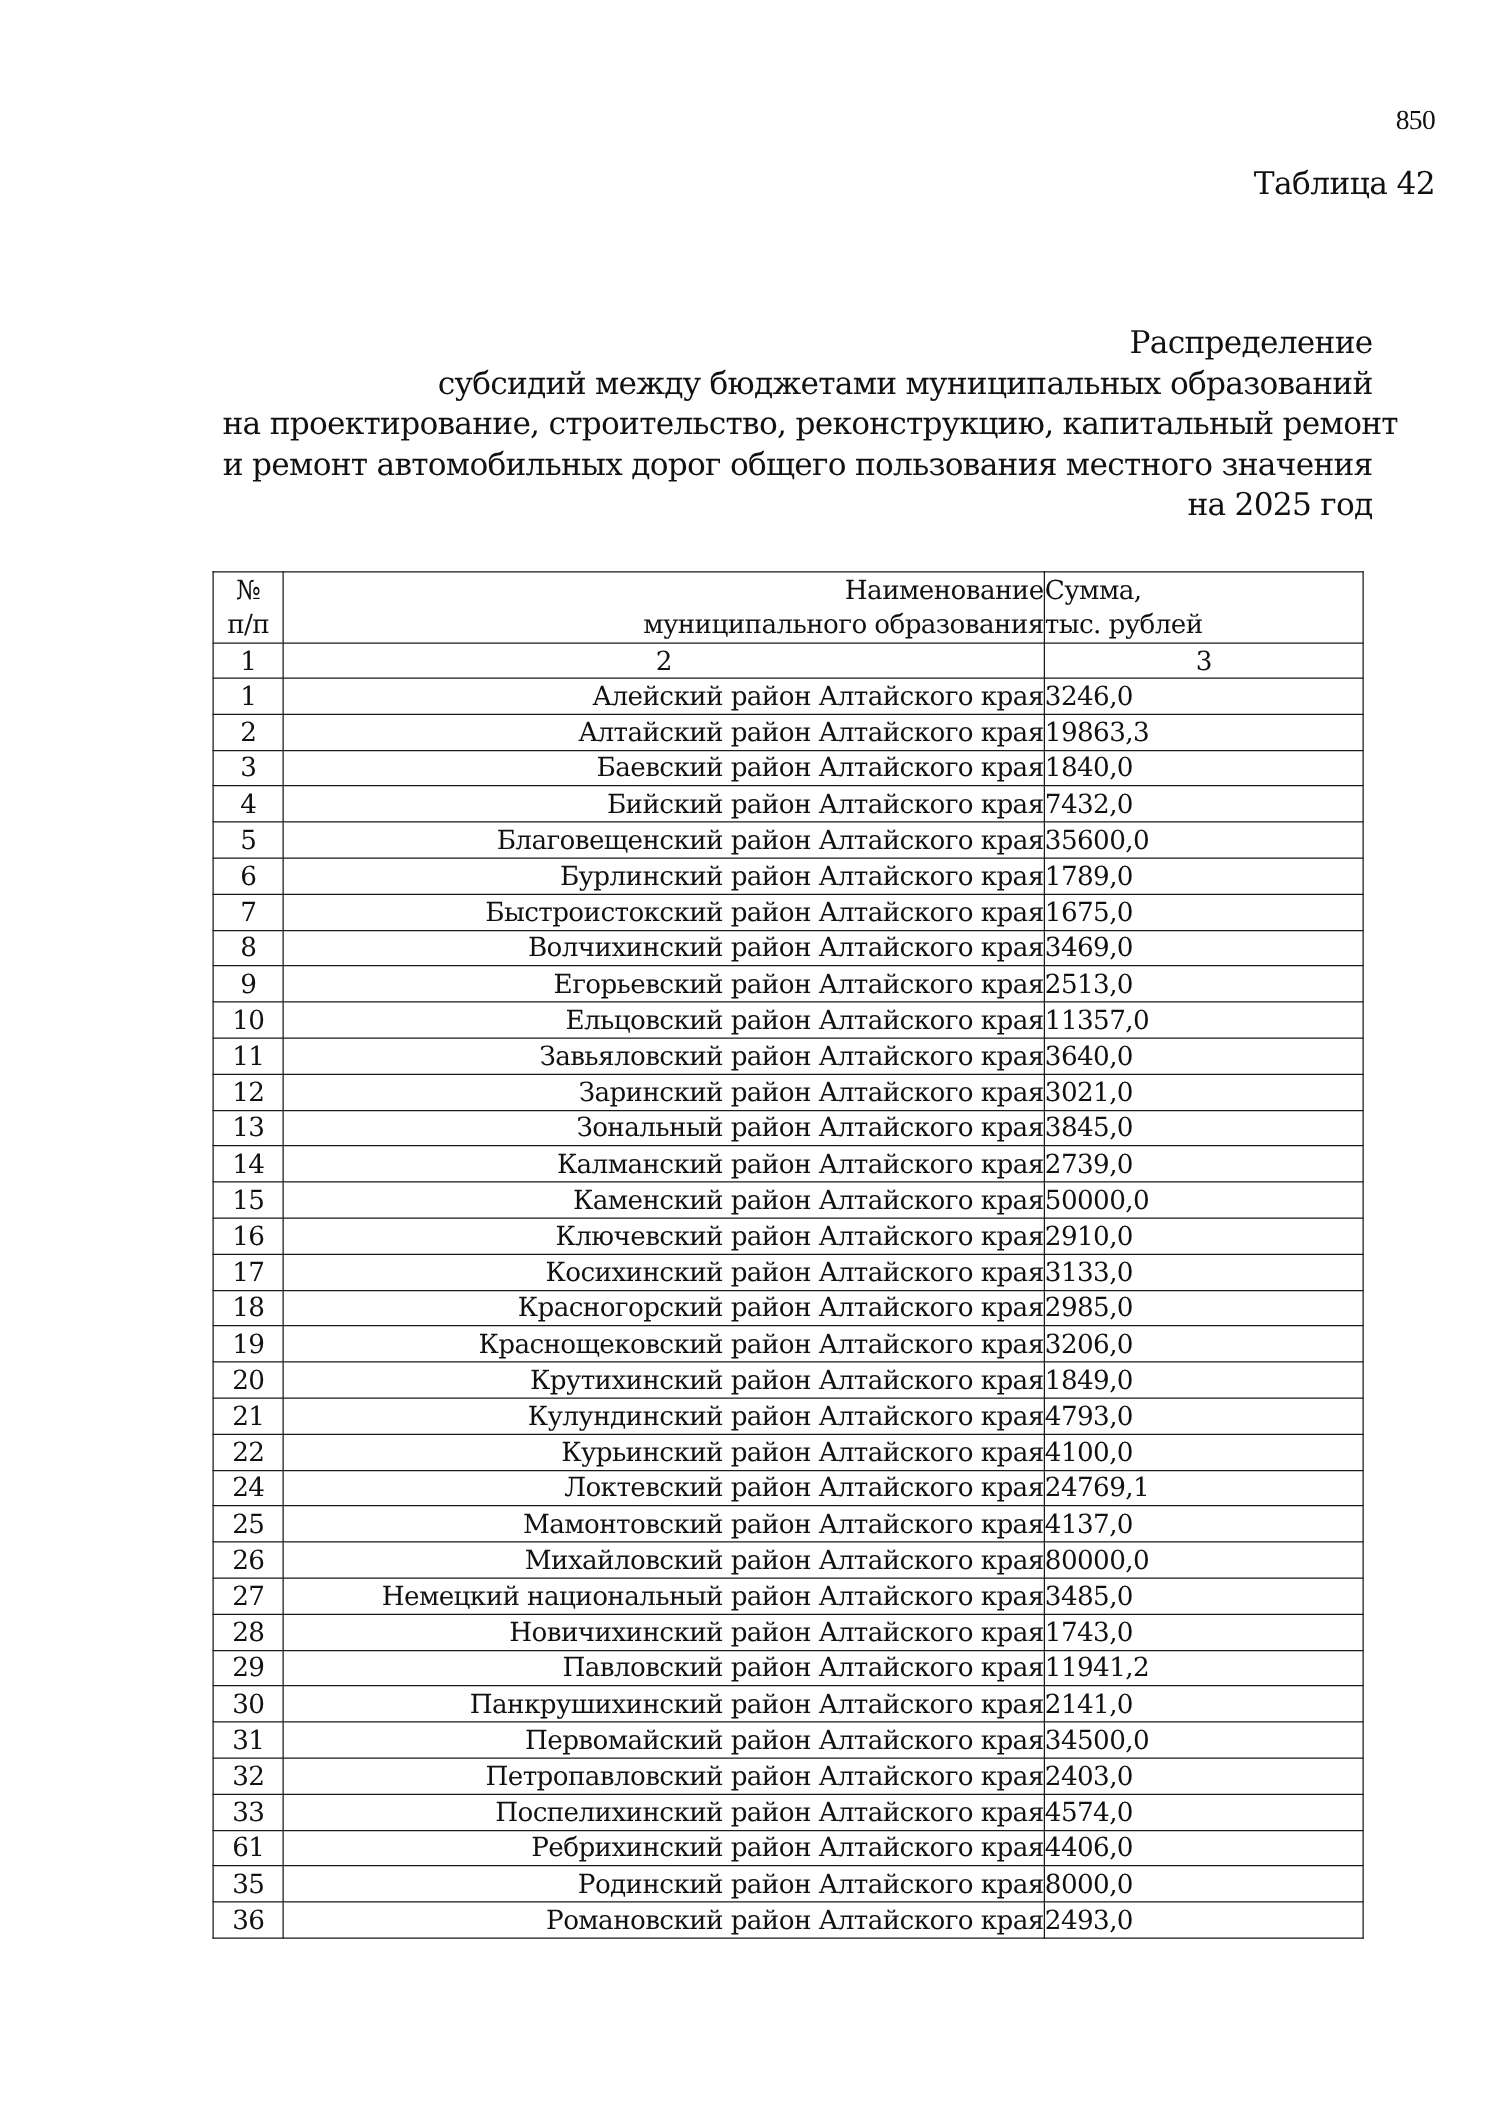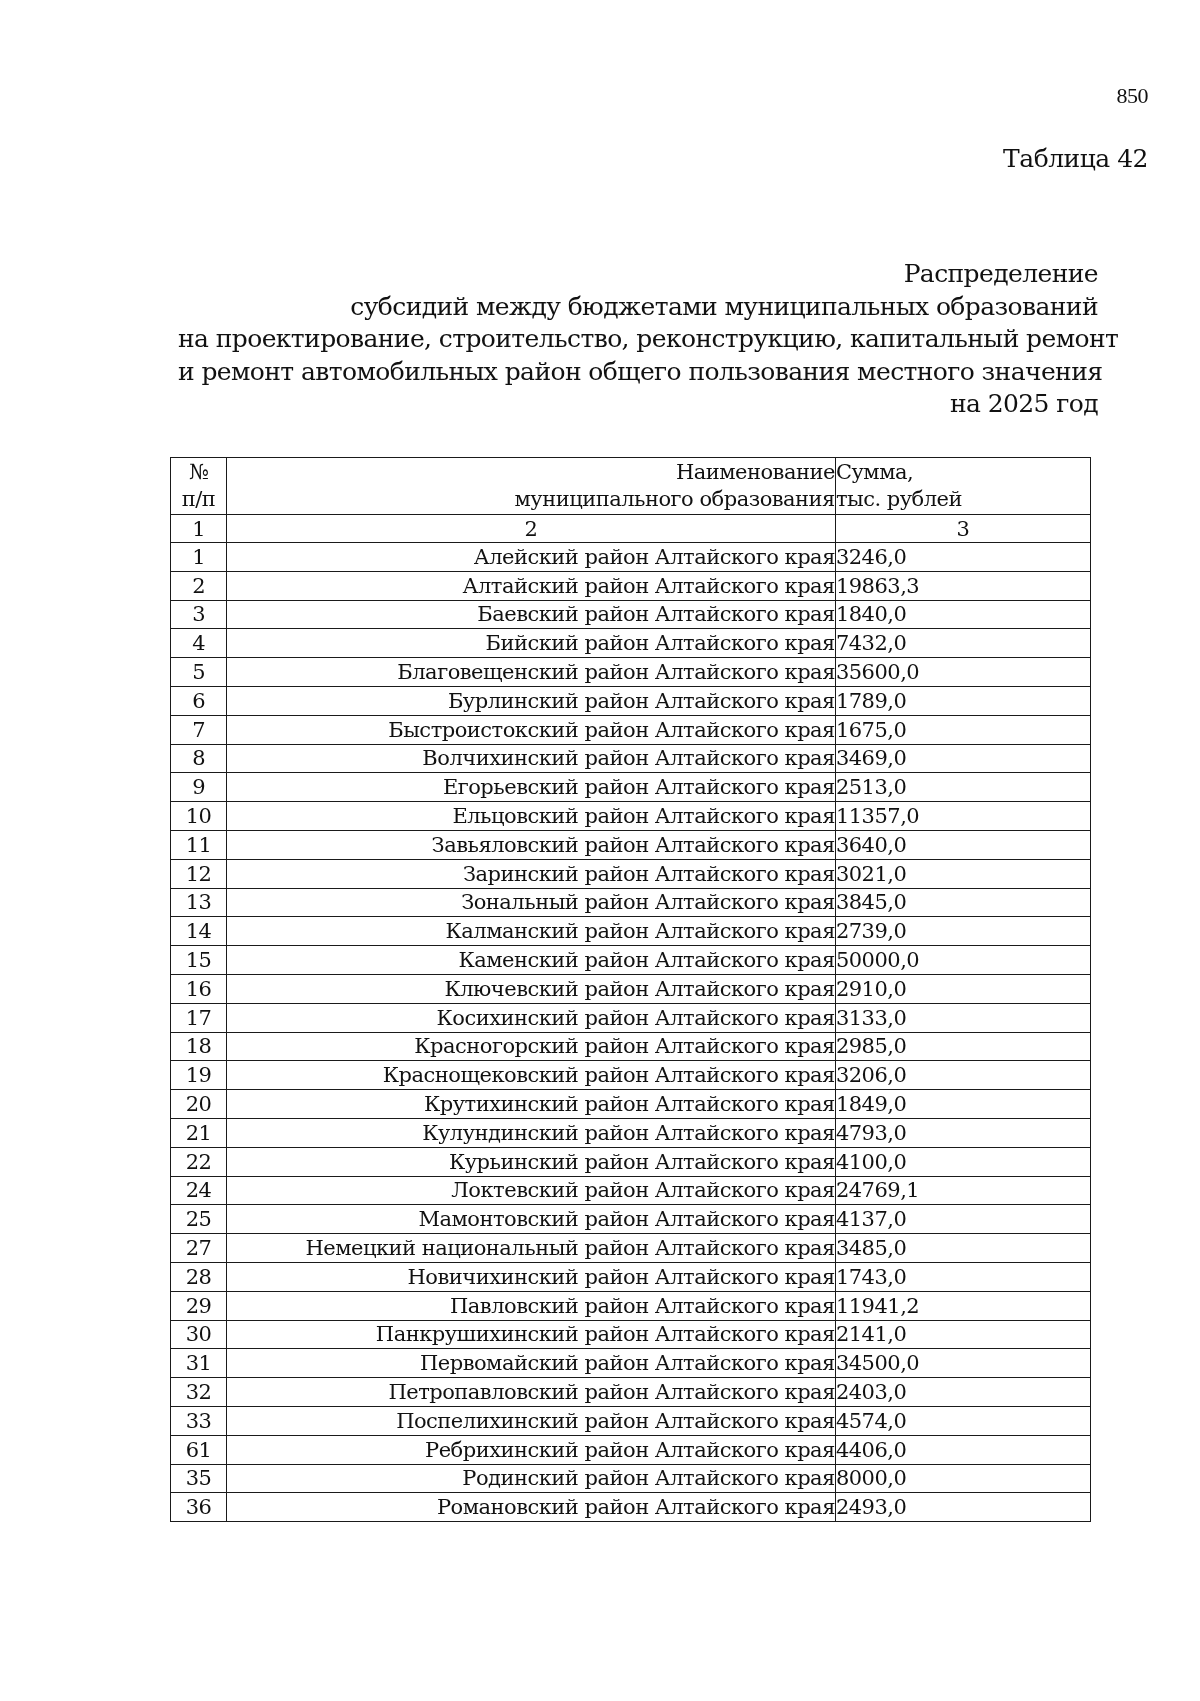--- a/index.html
+++ b/index.html
@@ -6,21 +6,21 @@
   body {
     width: 1200px; height: 1701px; position: relative; overflow: hidden;
     font-family: "DejaVu Serif", "Liberation Serif", serif;
     color: #111111;
   }
   .page-number {
     position: absolute; right: 52px; top: 83px;
     font-size: 22px; letter-spacing: -0.5px; font-family: Liberation Serif, serif;
   }
   .table-label {
-    position: absolute; right: 52px; top: 144px;
+    position: absolute; right: 52px; top: 132px;
     font-size: 25px; letter-spacing: -0.5px;
   }
   .title-block {
     position: absolute; left: 150px; width: 920px; top: 258px;
     text-align: right; font-size: 25px; line-height: 32.5px;
     letter-spacing: -0.6px;
     margin-left: 28px;
   }
   .title-block div { white-space: nowrap; }
   table.main {
@@ -43,21 +43,21 @@
 </head>
 <body>
 
 <div class="page-number">850</div>
 <div class="table-label">Таблица 42</div>
 
 <div class="title-block">
   <div>Распределение</div>
   <div>субсидий между бюджетами муниципальных образований</div>
   <div>на проектирование, строительство, реконструкцию, капитальный ремонт</div>
-  <div>и ремонт автомобильных район общего пользования местного значения</div>
+  <div>и ремонт автомобильных дорог общего пользования местного значения</div>
   <div>на 2025 год</div>
 </div>
 
 <table class="main">
   <thead>
     <tr>
       <th class="col-num">
         <div>№</div>
         <div>п/п</div>
       </th>
@@ -191,20 +191,25 @@
         <td class="col-num">24</td>
         <td class="col-name">Локтевский район Алтайского края</td>
         <td class="col-sum">24769,1</td>
       </tr>
       <tr class="data-row">
         <td class="col-num">25</td>
         <td class="col-name">Мамонтовский район Алтайского края</td>
         <td class="col-sum">4137,0</td>
       </tr>
       <tr class="data-row">
+        <td class="col-num">26</td>
+        <td class="col-name">Михайловский район Алтайского края</td>
+        <td class="col-sum">80000,0</td>
+      </tr>
+      <tr class="data-row">
         <td class="col-num">27</td>
         <td class="col-name">Немецкий национальный район Алтайского края</td>
         <td class="col-sum">3485,0</td>
       </tr>
       <tr class="data-row">
         <td class="col-num">28</td>
         <td class="col-name">Новичихинский район Алтайского края</td>
         <td class="col-sum">1743,0</td>
       </tr>
       <tr class="data-row">

